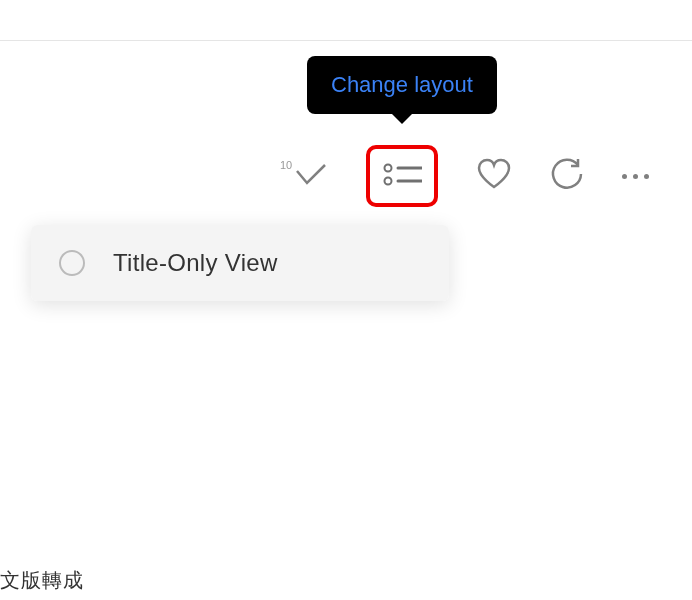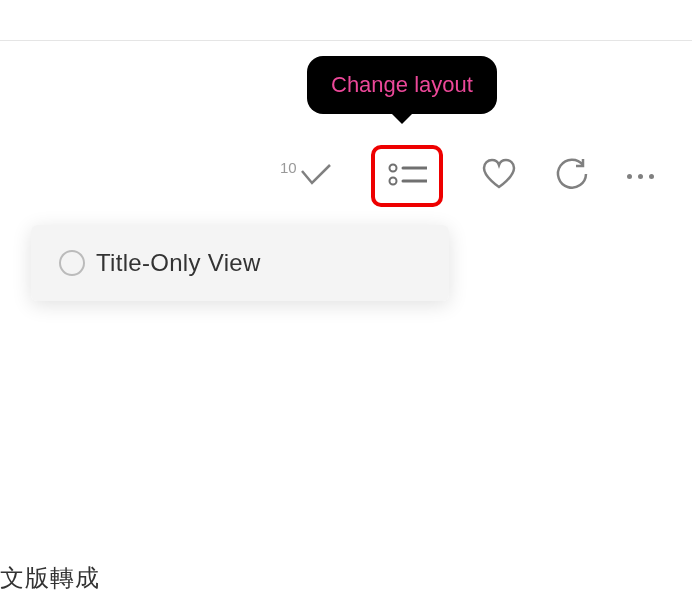--- a/index.html
+++ b/index.html
@@ -21,23 +21,23 @@
       left: 0;
       right: 0;
       height: 1px;
       background: #e5e5e5;
     }
     .tooltip {
       position: absolute;
       top: 56px;
       left: 307px;
       background: #000000;
-      color: #ec4899;
+      color: #3b82f6;
       padding: 16px 24px;
-      border-radius: 16px;
+      border-radius: 8px;
       font-size: 22px;
       font-weight: 400;
     }
     .tooltip::after {
       content: '';
       position: absolute;
       bottom: -10px;
       left: 50%;
       transform: translateX(-50%);
       border-left: 10px solid transparent;
@@ -58,21 +58,21 @@
       justify-content: center;
       cursor: pointer;
       color: #707070;
     }
     .check-wrap {
       display: flex;
       align-items: flex-start;
       position: relative;
     }
     .check-count {
-      font-size: 15px;
+      font-size: 11px;
       color: #999;
       position: relative;
       top: -2px;
       margin-right: 2px;
     }
     .check-icon svg {
       width: 34px;
       height: 26px;
       stroke: #808080;
       stroke-width: 2.5;
@@ -124,21 +124,21 @@
       width: 418px;
       background: #ffffff;
       border-radius: 6px;
       box-shadow: 0 4px 20px rgba(0,0,0,0.12);
       overflow: hidden;
     }
     .dropdown-item {
       display: flex;
       align-items: center;
       padding: 24px 28px;
-      gap: 11px;
+      gap: 28px;
       cursor: pointer;
       font-size: 24px;
       color: #333333;
       letter-spacing: 0.3px;
     }
     .dropdown-item.hover {
       background: #f4f4f4;
     }
     .radio {
       width: 26px;
@@ -158,21 +158,21 @@
       content: '';
       width: 10px;
       height: 10px;
       border-radius: 50%;
       background: #ffffff;
     }
     .bottom-text {
       position: absolute;
       bottom: 6px;
       left: 0;
-      font-size: 24px;
+      font-size: 20px;
       color: #333333;
       letter-spacing: 1px;
     }
   </style>
 </head>
 <body>
 
 <div class="top-border"></div>
 
 <div class="tooltip">

